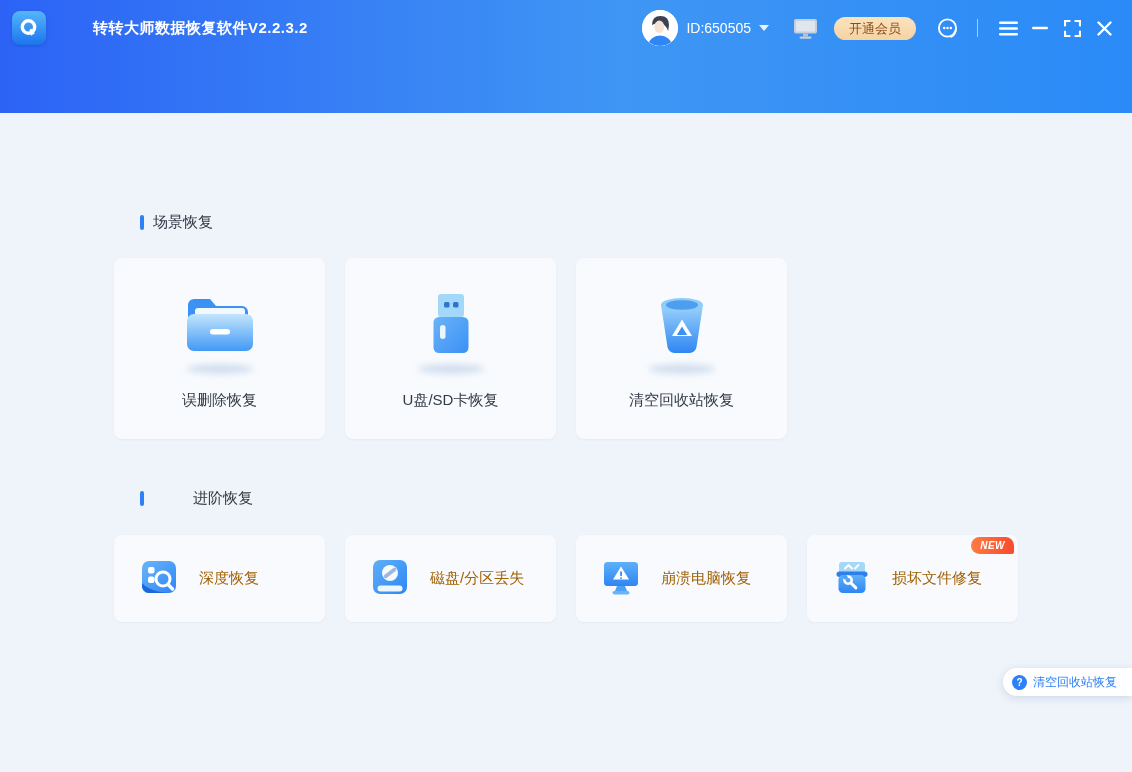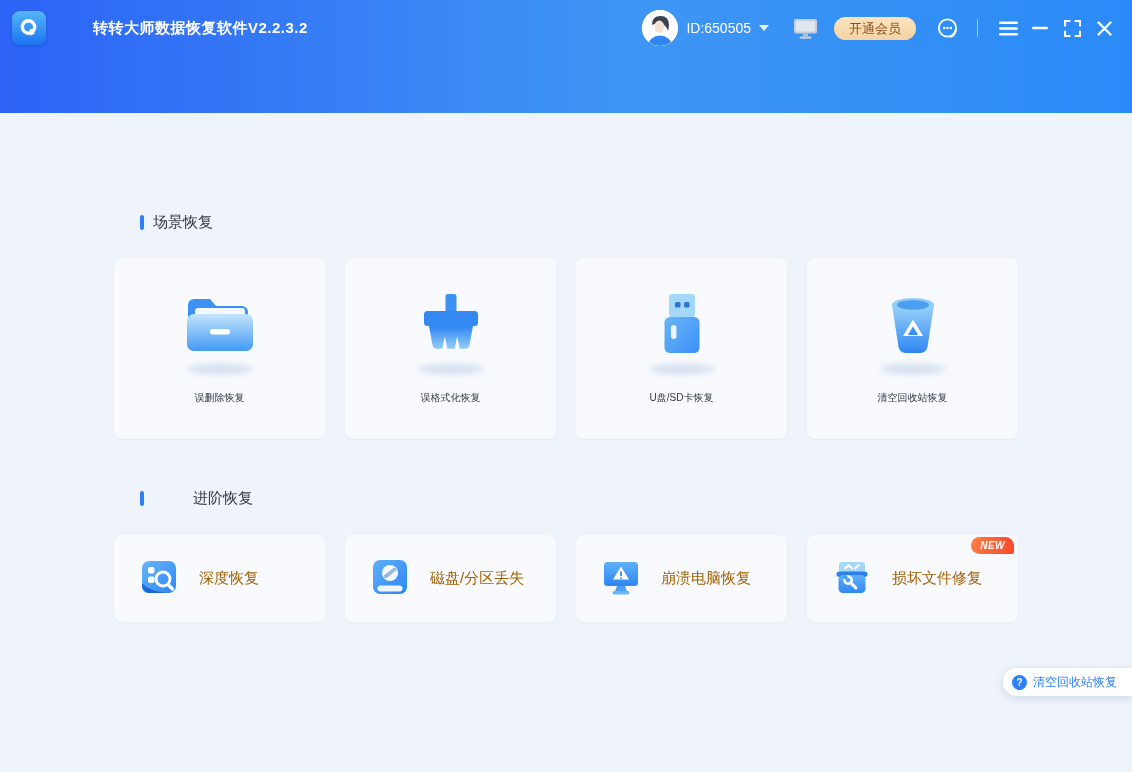--- a/index.html
+++ b/index.html
@@ -50,21 +50,21 @@
   .cards { display:flex; gap:20px; margin:26px 0 0 114px; }
   .big-card {
     width:211px; height:181px; background:#f8fafd; border-radius:8px;
     display:flex; flex-direction:column; align-items:center; padding-top:33px;
     cursor:pointer; box-shadow:0 1px 2px rgba(170,190,215,.15);
   }
   .icon-shadow {
     width:66px; height:10px; border-radius:50%;
     background:rgba(140,175,215,.35); filter:blur(3px); margin-top:3px;
   }
-  .big-label { margin-top:17px; font-size:10px; color:#333a45; }
+  .big-label { margin-top:17px; font-size:15px; color:#333a45; }
   .small-card {
     width:211px; height:87px; background:#f8fafd; border-radius:8px;
     display:flex; align-items:center; padding-left:25px; position:relative;
     cursor:pointer; box-shadow:0 1px 2px rgba(170,190,215,.15); margin-top:27px;
   }
   .small-label { margin-left:20px; font-size:15px; color:#a16207; }
   .badge-new {
     position:absolute; top:2px; right:4px;
     background:linear-gradient(90deg,#fd7b44,#f94b2b);
     color:#fff; font-size:10px; font-weight:bold; letter-spacing:.5px;
@@ -187,37 +187,20 @@
           <path d="M12 8 h16 l6 7 h26 a6 6 0 0 1 6 6 v31 a6 6 0 0 1 -6 6 H12 a6 6 0 0 1 -6 -6 V14 a6 6 0 0 1 6 -6 z" fill="#3c92f3"></path>
           <rect x="13" y="17" width="50" height="12" rx="3" fill="#f1f8fe"></rect>
           <rect x="5" y="23" width="66" height="37" rx="7" fill="url(#gfold)"></rect>
           <rect x="28" y="38" width="20" height="5.5" rx="2.75" fill="#fff"></rect>
         </svg>
       </span>
       <span class="icon-shadow"></span>
       <span class="big-label">误删除恢复</span>
     </div>
 
-    <div class="big-card">
-      <span>
-        <svg width="76" height="66" viewBox="0 0 76 66">
-          <defs>
-            <linearGradient id="gbrush" x1="0" y1="0" x2="0" y2="1">
-              <stop offset="0" stop-color="#2f86f3"></stop>
-                <stop offset="1" stop-color="#93cdf9"></stop>
-            </linearGradient>
-          </defs>
-          <rect x="32.5" y="3" width="11" height="19" rx="2.5" fill="#3c92f3"></rect>
-          <rect x="11" y="20" width="54" height="15" rx="3.5" fill="#3388f2"></rect>
-          <path d="M16 35 h44 l-3.5 19 a4.5 4.5 0 0 1 -4.4 3.8 h-5.3 l-2.6 -12.5 -2.6 12.5 h-7.2 l-2.6 -12.5 -2.6 12.5 h-5.3 a4.5 4.5 0 0 1 -4.4 -3.8 z" fill="url(#gbrush)"></path>
-        </svg>
-      </span>
-      <span class="icon-shadow"></span>
-      <span class="big-label">误格式化恢复</span>
-    </div>
 
     <div class="big-card">
       <span>
         <svg width="76" height="66" viewBox="0 0 76 66">
           <defs>
             <linearGradient id="gusb" x1="0" y1="0" x2="1" y2="1">
               <stop offset="0" stop-color="#6ab4f8"></stop>
                 <stop offset="1" stop-color="#3a90f6"></stop>
             </linearGradient>
           </defs>

